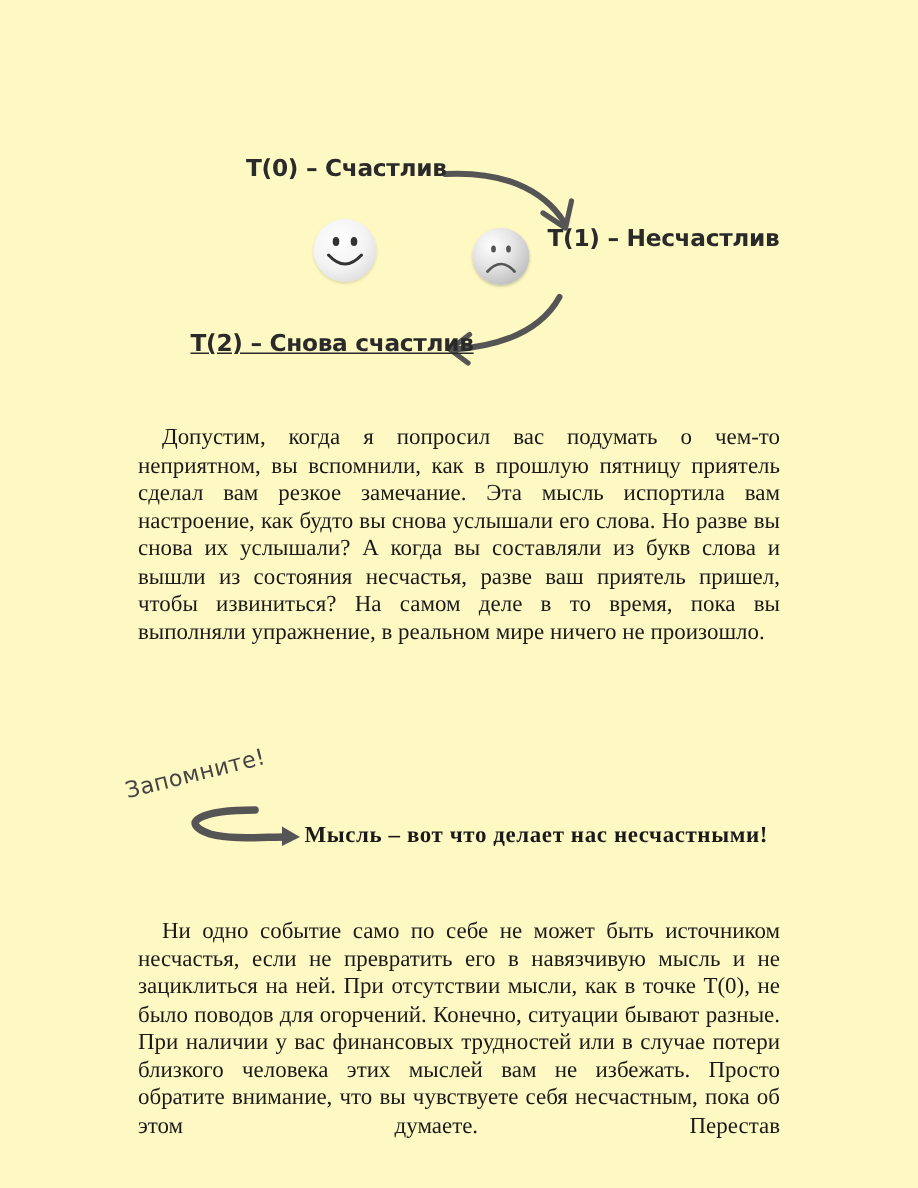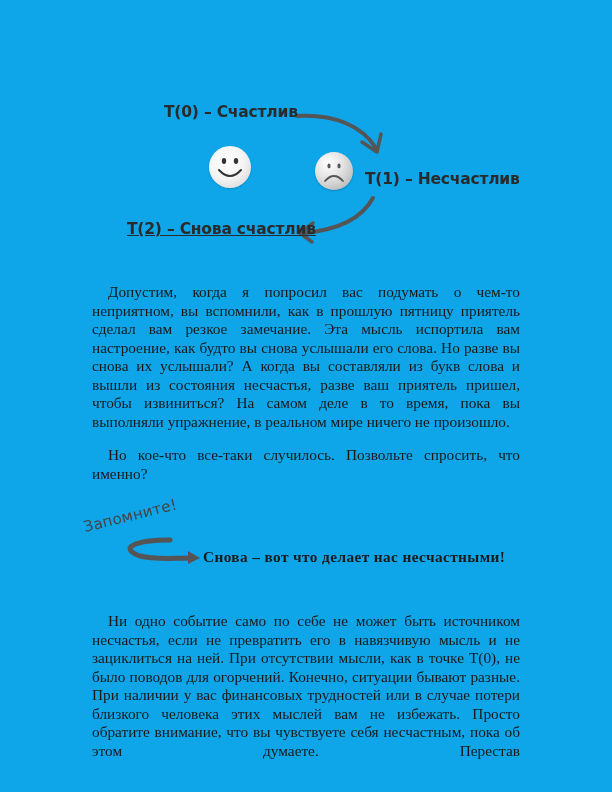--- a/index.html
+++ b/index.html
@@ -1,22 +1,22 @@
 <!DOCTYPE html>
 <html><head>
 <meta charset="utf-8">
 <style>
   html, body { margin: 0; padding: 0; background: #ffffff; }
   body { width: 612px; height: 792px; position: relative; overflow: hidden; }
-  .page { position: absolute; left: 0; top: 0; width: 612px; height: 792px; background: #0ea5e9; }
+  .page { position: absolute; left: 0; top: 0; width: 612px; height: 792px; background: #fef9c3; }
 
   .figure { position: absolute; left: 100px; top: 90px; width: 400px; height: 160px; }
   .hand { font-family: "DejaVu Sans", sans-serif; font-weight: bold; color: #2a2a2a; font-size: 15.5px; position: absolute; white-space: nowrap; letter-spacing: -0.2px; }
   .lbl-t0 { left: 64px; top: 13px; }
-  .lbl-t1 { left: 265px; top: 80px; }
+  .lbl-t1 { left: 265px; top: 60px; }
   .lbl-t2 { left: 27px; top: 130px; text-decoration: underline; }
 
   .smiley { position: absolute; border-radius: 50%; }
   .happy { left: 109px; top: 56px; width: 42px; height: 42px;
     background: radial-gradient(circle at 40% 35%, #ffffff 0%, #f3f3f3 50%, #d9d9d9 85%, #c8c8c8 100%);
     box-shadow: 0 1px 2px rgba(0,0,0,0.15); }
   .sad { left: 215px; top: 62px; width: 38px; height: 38px;
     background: radial-gradient(circle at 35% 30%, #ffffff 0%, #e4e4e4 40%, #bdbdbd 80%, #a8a8a8 100%);
     box-shadow: 0 1px 2px rgba(0,0,0,0.2); }
   .smiley svg { position: absolute; left: 0; top: 0; }
@@ -64,30 +64,29 @@
       <svg width="38" height="38">
         <ellipse cx="14" cy="14" rx="1.6" ry="2.4" fill="#555"></ellipse>
         <ellipse cx="24" cy="14" rx="1.6" ry="2.4" fill="#555"></ellipse>
         <path d="M 10 29 Q 19 19 28 29" stroke="#555" stroke-width="1.8" fill="none" stroke-linecap="round"></path>
       </svg>
     </div>
   </div>
 
   <div class="body-text block1">
     <p>Допустим, когда я попросил вас подумать о чем-то неприятном, вы вспомнили, как в прошлую пятницу приятель сделал вам резкое замечание. Эта мысль испортила вам настроение, как будто вы снова услышали его слова. Но разве вы снова их услышали? А когда вы составляли из букв слова и вышли из состояния несчастья, разве ваш приятель пришел, чтобы извиниться? На самом деле в то время, пока вы выполняли упражнение, в реальном мире ничего не произошло.</p>
-    <p>Но кое-что все-таки случилось. Позвольте спросить, что именно?</p>
   </div>
 
   <div class="remember">
     <span class="remember-word">Запомните!</span>
     <svg class="remember-svg" width="140" height="75">
       <path d="M 90 40 C 55 40, 38 48, 60 56 C 75 60, 95 58, 112 58" stroke="#555" stroke-width="5" fill="none" stroke-linecap="round"></path>
       <path d="M 108 51 L 120 58 L 108 64 Z" fill="#555"></path>
     </svg>
   </div>
 
-  <div class="callout">Снова – вот что делает нас несчастными!</div>
+  <div class="callout">Мысль – вот что делает нас несчастными!</div>
 
   <div class="body-text block2">
     <p style="text-align-last: justify;">Ни одно событие само по себе не может быть источником несчастья, если не превратить его в навязчивую мысль и не зациклиться на ней. При отсутствии мысли, как в точке T(0), не было поводов для огорчений. Конечно, ситуации бывают разные. При наличии у вас финансовых трудностей или в случае потери близкого человека этих мыслей вам не избежать. Просто обратите внимание, что вы чувствуете себя несчастным, пока об этом думаете. Перестав</p>
   </div>
 
 </div>
 
 </body></html>

